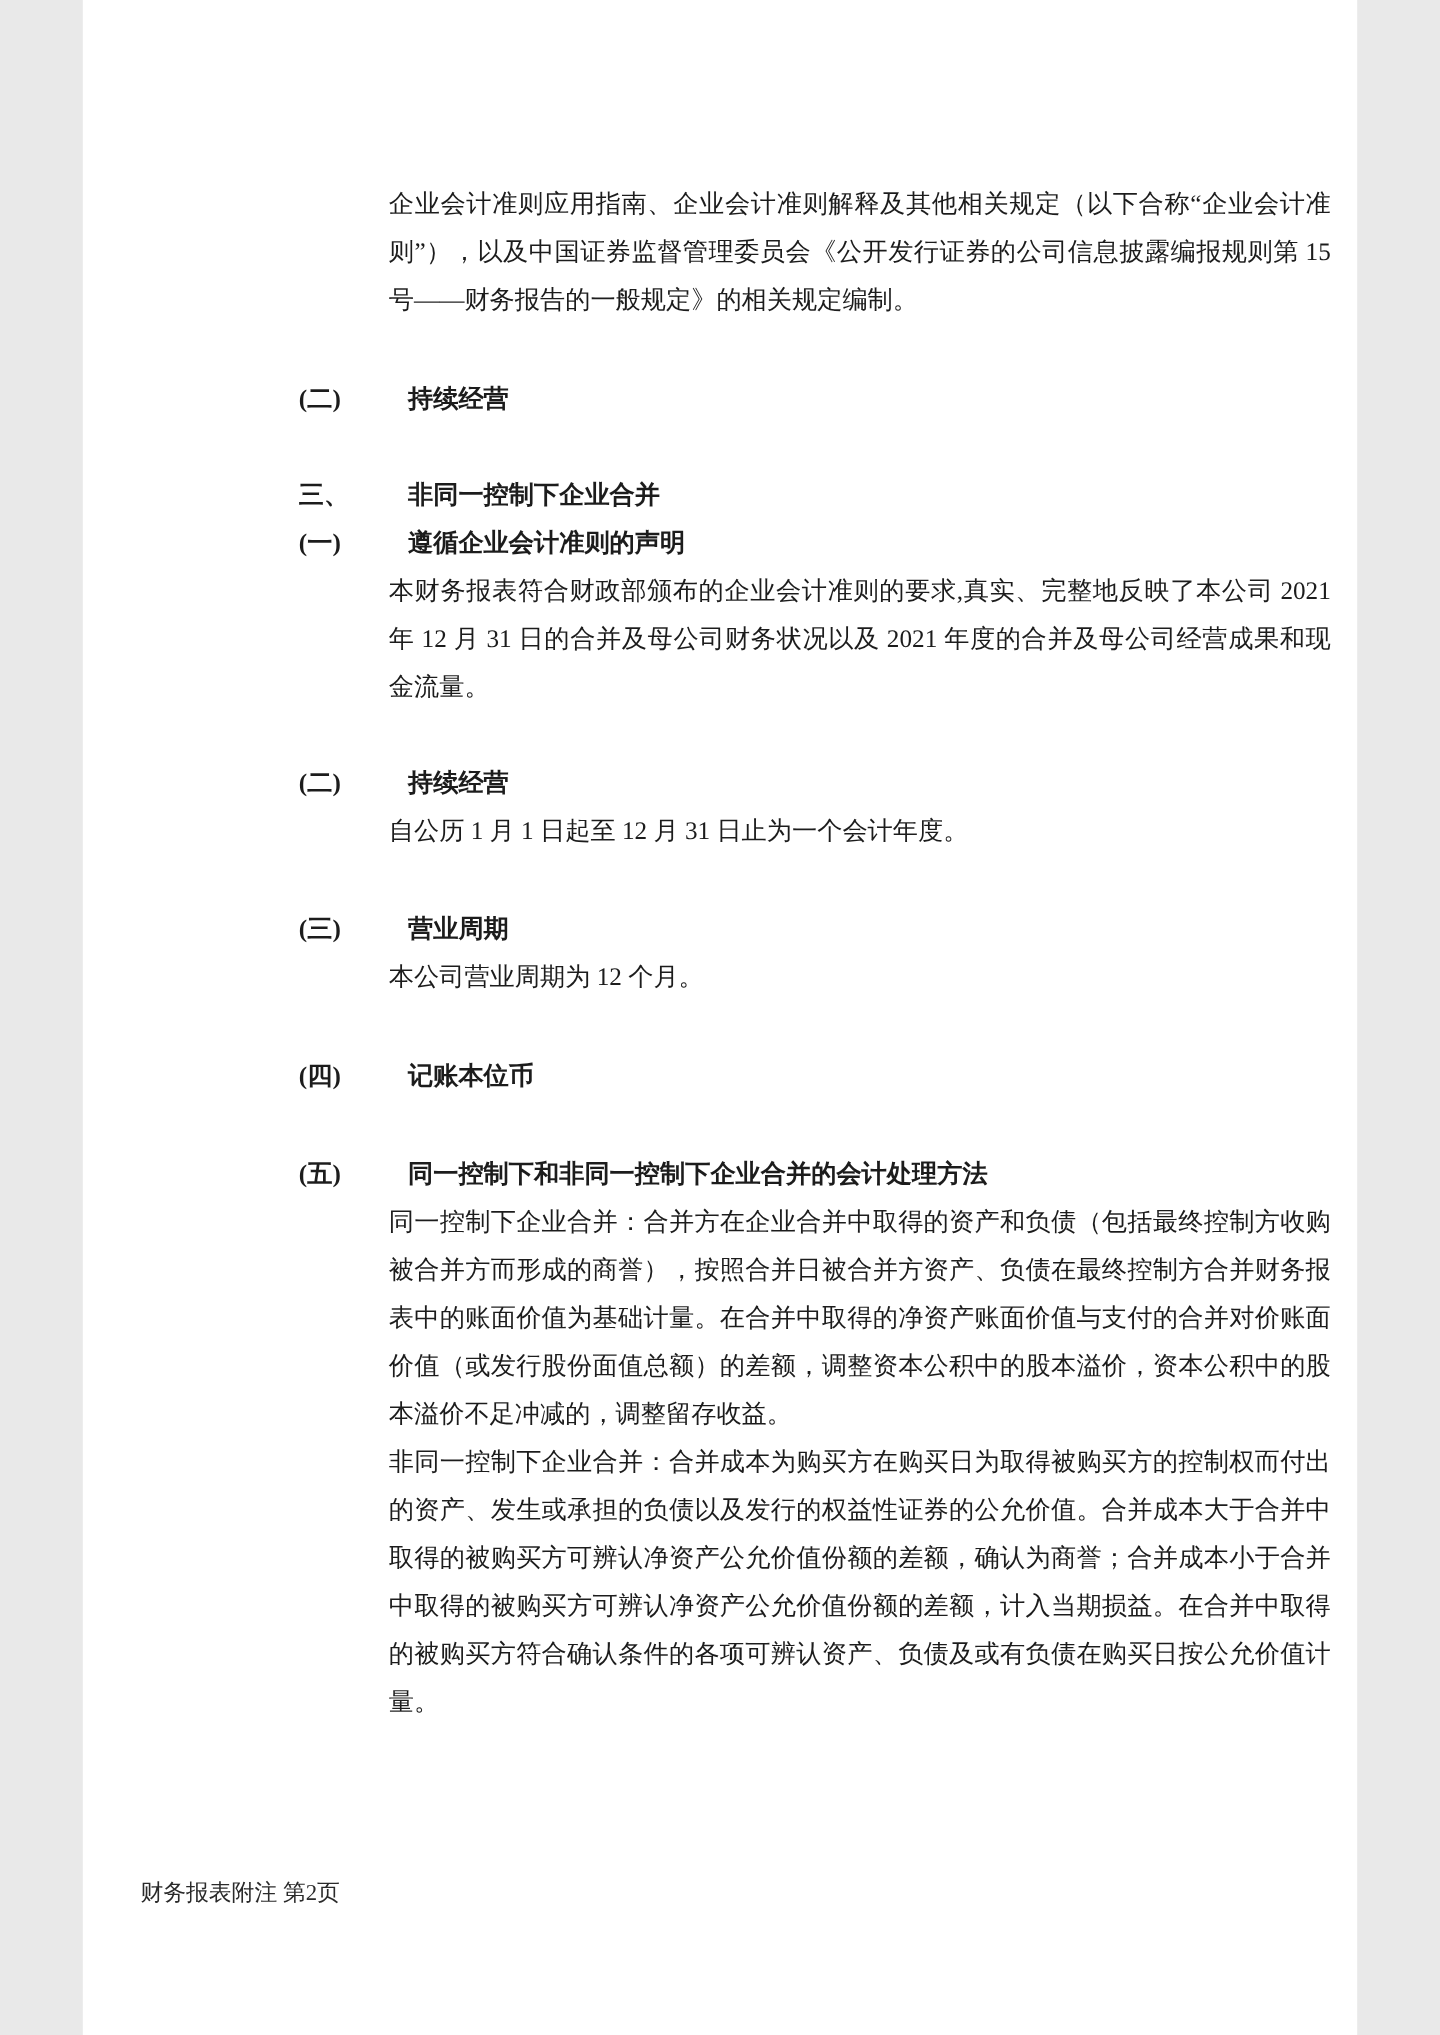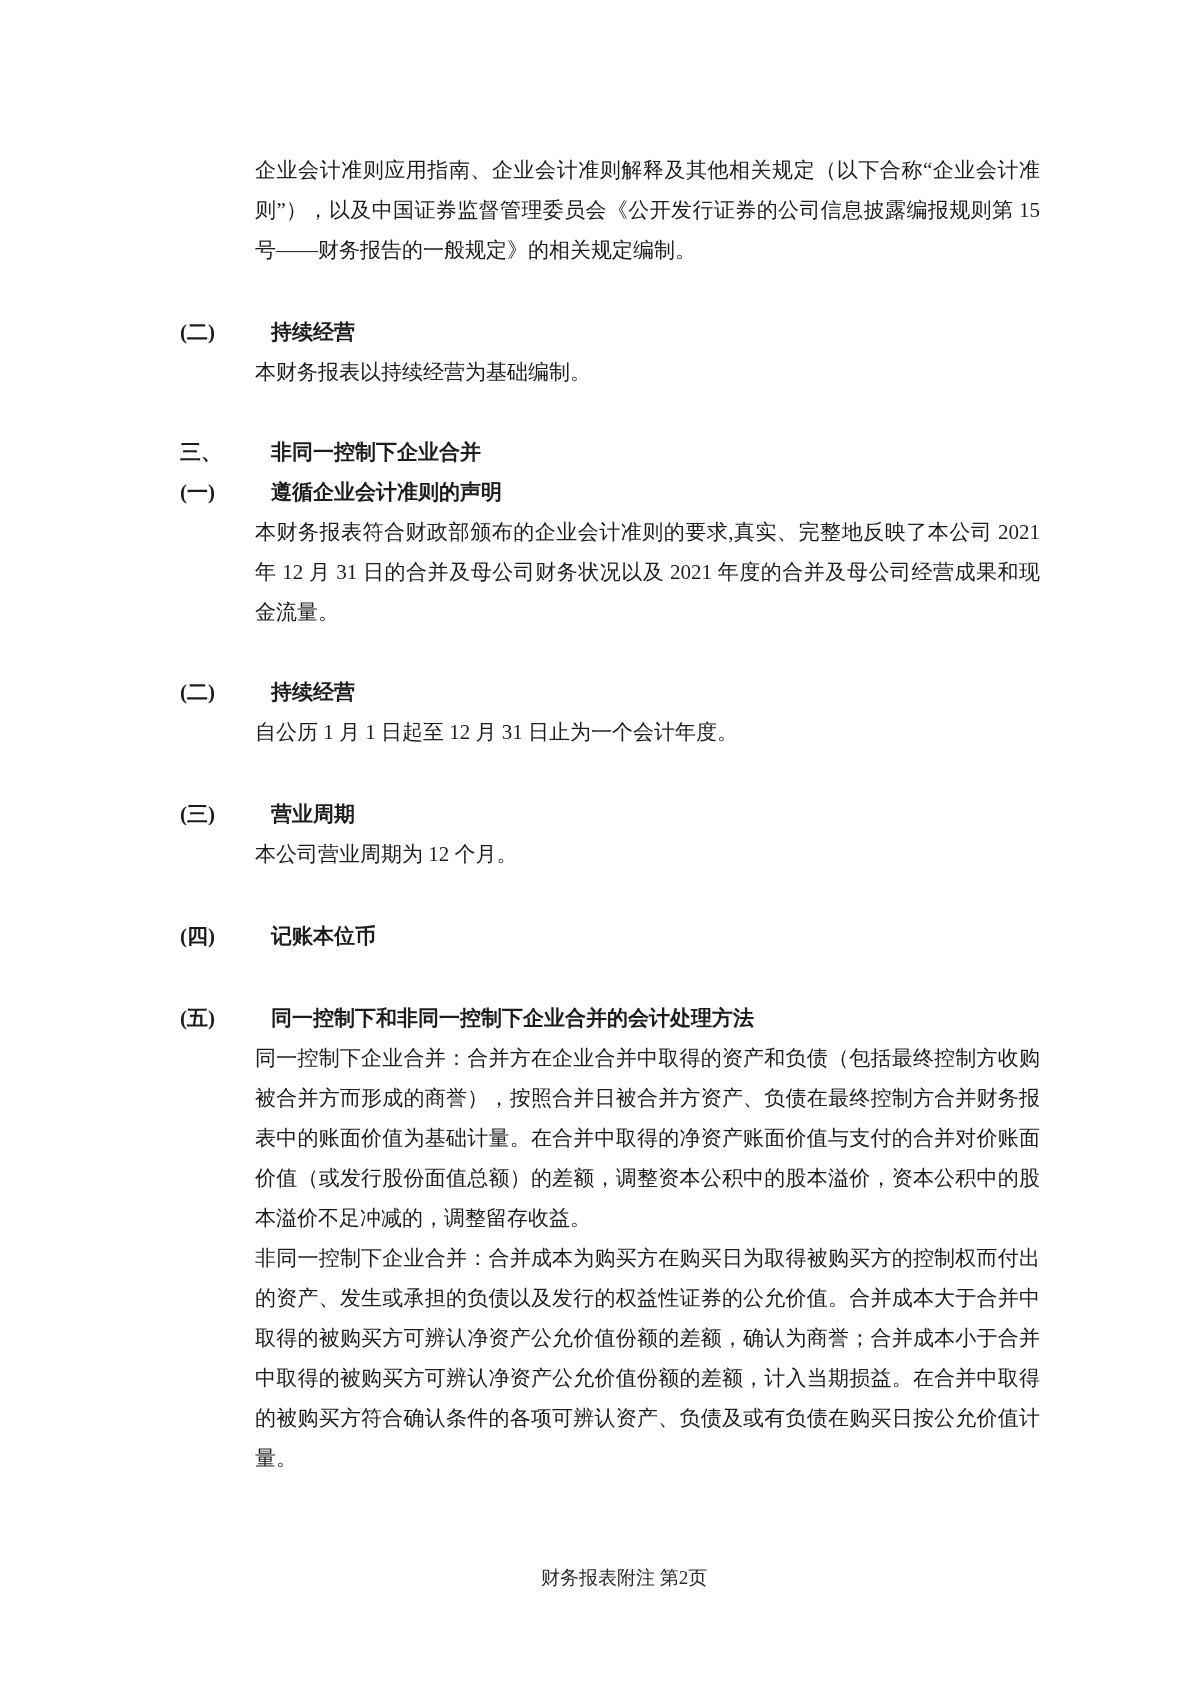--- a/index.html
+++ b/index.html
@@ -1,18 +1,18 @@
 <!DOCTYPE html>
 <html><head>
 <meta charset="utf-8">
 <style>
   * { margin: 0; padding: 0; box-sizing: border-box; }
   html, body { background: #e9e9e9; }
   .page {
-    width: 1200px;
+    width: 1062px;
     height: 1696px;
     margin: 0 auto;
     position: relative;
     background: #ffffff;
     color: #1c1c1c;
     font-family: "Liberation Serif", "DejaVu Serif", serif;
     font-size: 21px;
     line-height: 40px;
     overflow: hidden;
   }
@@ -36,21 +36,20 @@
   .row .text p { text-align: justify; }
   .intro { }
   .section { margin-top: 42px; }
   .section.gap-40 { margin-top: 40px; }
   .section.no-gap { margin-top: 0; }
   .footer {
     position: absolute;
     left: 0;
     right: 0;
     top: 1563px;
-    text-align: center;
     font-size: 19px;
     line-height: 30px;
     color: #2a2a2a;
     margin-left: 48px;
   }
 </style>
 </head>
 <body>
 
 <div class="page">
@@ -58,24 +57,20 @@
 
     <div class="row intro">
       <div class="label"></div>
       <div class="text">企业会计准则应用指南、企业会计准则解释及其他相关规定（以下合称“企业会计准则”），以及中国证券监督管理委员会《公开发行证券的公司信息披露编报规则第 15 号——财务报告的一般规定》的相关规定编制。</div>
     </div>
 
     <div class="section">
       <div class="row">
         <div class="label">(二)</div>
         <div class="stitle">持续经营</div>
-      </div>
-      <div class="row">
-        <div class="label"></div>
-        <div class="text">本财务报表以持续经营为基础编制。</div>
       </div>
     </div>
 
     <div class="section gap-40">
       <div class="row">
         <div class="label">三、</div>
         <div class="stitle">非同一控制下企业合并</div>
       </div>
     </div>
 

